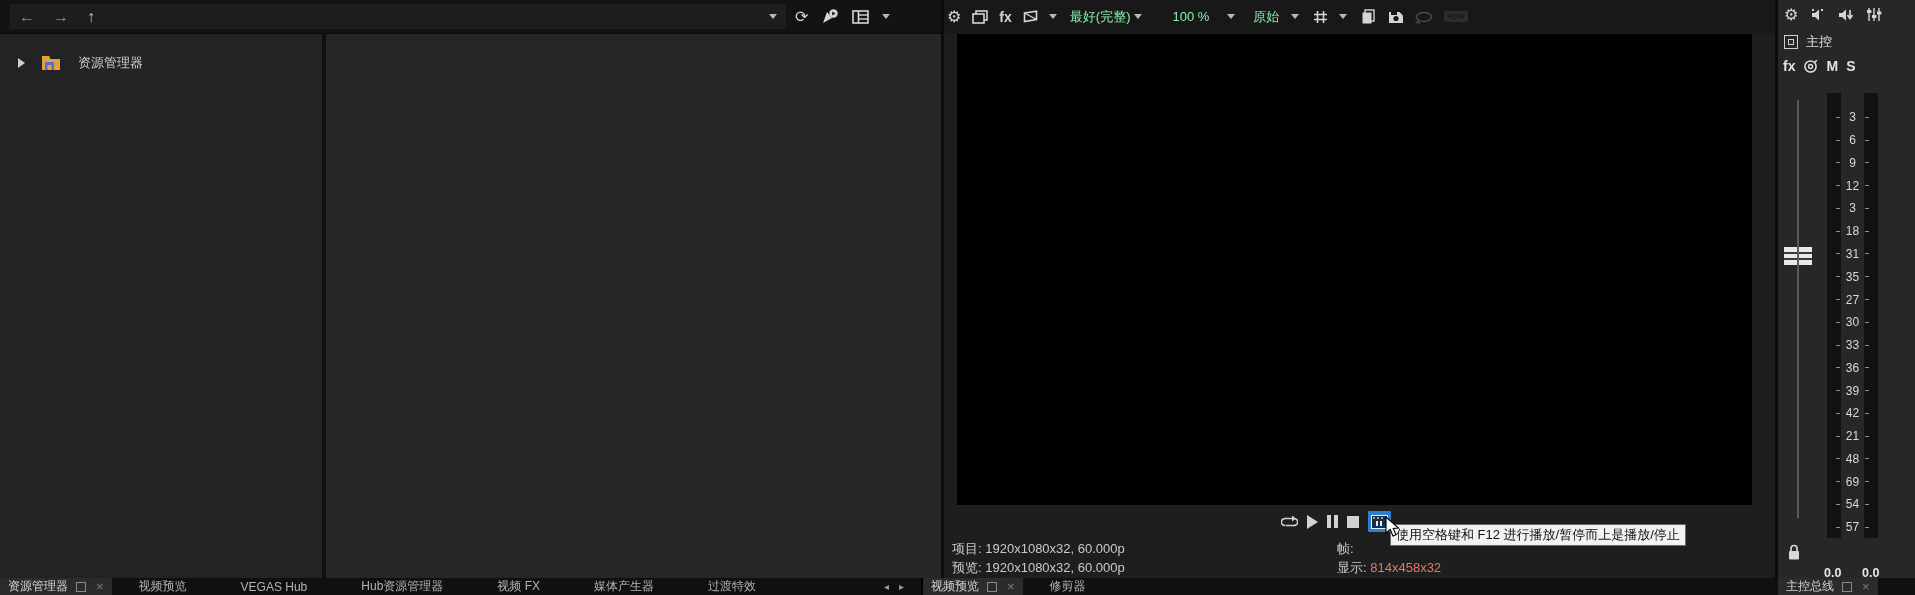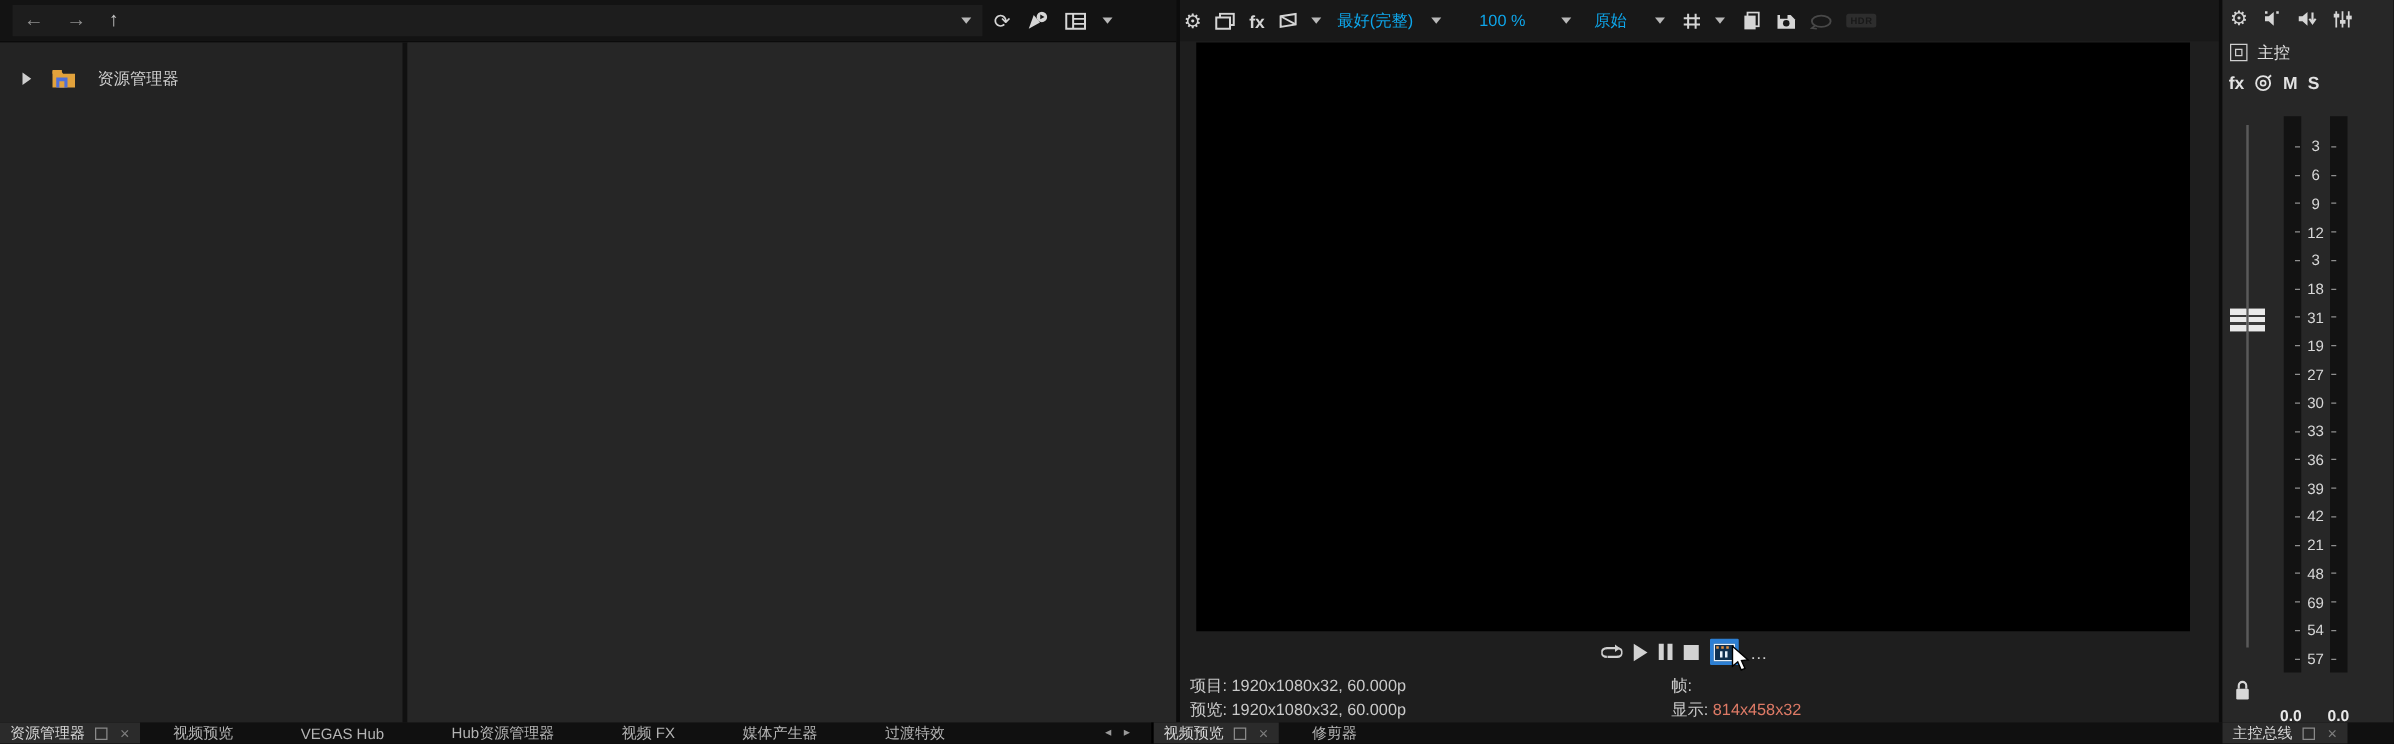--- a/index.html
+++ b/index.html
@@ -24,21 +24,21 @@
   .tree-row{position:absolute;left:0;top:18px;height:22px;display:flex;align-items:center;color:#cfcfcf;font-size:13px;}
   .expander{width:0;height:0;border-top:5px solid transparent;border-bottom:5px solid transparent;border-left:7px solid #cfcfcf;margin-left:18px;}
   .tree-label{margin-left:17px;}
 
   
   .vdiv{position:absolute;top:0;width:3px;height:578px;background:#0c0c0c;}
 
   
   .preview-topbar{position:absolute;left:944px;top:0;width:831px;height:33px;background:#181818;display:flex;align-items:center;color:#d5d5d5;font-size:13px;}
   .pt-item{display:flex;align-items:center;margin-left:11px;}
-  .pt-label{margin:0 15px 0 2px;color:#0ea5e9;}
+  .pt-label{margin:0 4px 0 2px;color:#86efac;}
   .gear-glyph{font-size:16px;color:#d5d5d5;}
   .dim{opacity:.42;}
   .hdr-badge{background:#4a4a4a;color:#181818;font-size:7.5px;font-weight:bold;border-radius:2px;padding:1px 3px;letter-spacing:.5px;}
 
   
   .preview-panel{position:absolute;left:944px;top:33px;width:831px;height:545px;background:#1e1e1e;}
   .video-screen{position:absolute;left:957px;top:34px;width:795px;height:471px;background:#000;}
   .transport{position:absolute;left:1281px;top:510px;height:23px;display:flex;align-items:center;gap:9px;}
   .t-icon{color:#cfcfcf;display:flex;align-items:center;}
   .play-tri{width:0;height:0;border-top:7px solid transparent;border-bottom:7px solid transparent;border-left:11px solid #d2d2d2;}
@@ -242,20 +242,21 @@
   <div class="status-line" style="left:952px;top:559px">
     <span>预览:</span> <span>1920x1080x32, 60.000p</span>
   </div>
   <div class="status-line" style="left:1337px;top:540px">
     <span>帧:</span>
   </div>
   <div class="status-line" style="left:1337px;top:559px">
     <span>显示:</span> <span class="status-val-accent">814x458x32</span>
   </div>
 
+  <div class="tooltip">使用空格键和 F12 进行播放/暂停而上是播放/停止</div>
   <span class="cursor-arrow">
     <svg width="18" height="22" viewBox="0 0 18 22">
         <path d="M2 1 L2 17 L6.2 13.5 L9 20 L12 18.8 L9.2 12.5 L14.5 12 Z" fill="#ffffff" stroke="#000000" stroke-width="1.1"></path>
       </svg>
   </span>
 
   <div class="mixer-panel">
     <div class="mixer-header">
       <span class="gear-glyph">⚙</span>
       <span>
@@ -338,21 +339,21 @@
           <span class="num">18</span>
           <span class="tick"></span>
         </div>
         <div class="scale-row">
           <span class="tick"></span>
           <span class="num">31</span>
           <span class="tick"></span>
         </div>
         <div class="scale-row">
           <span class="tick"></span>
-          <span class="num">19</span>
+          <span class="num">35</span>
           <span class="tick"></span>
         </div>
         <div class="scale-row">
           <span class="tick"></span>
           <span class="num">27</span>
           <span class="tick"></span>
         </div>
         <div class="scale-row">
           <span class="tick"></span>
           <span class="num">30</span>

